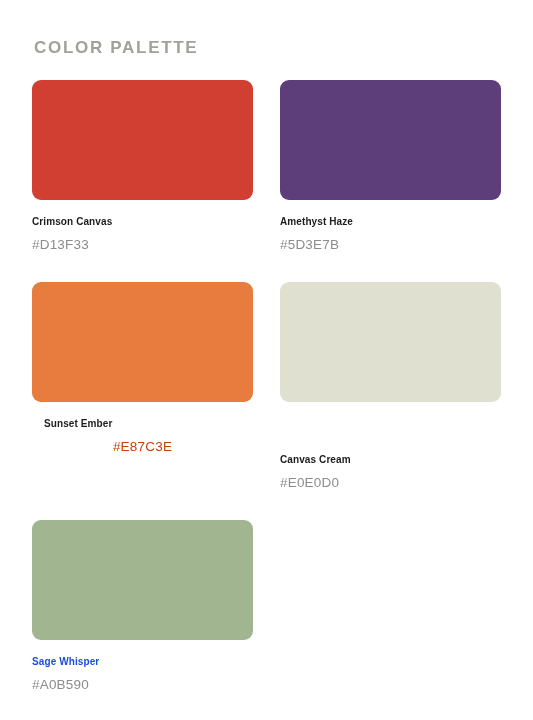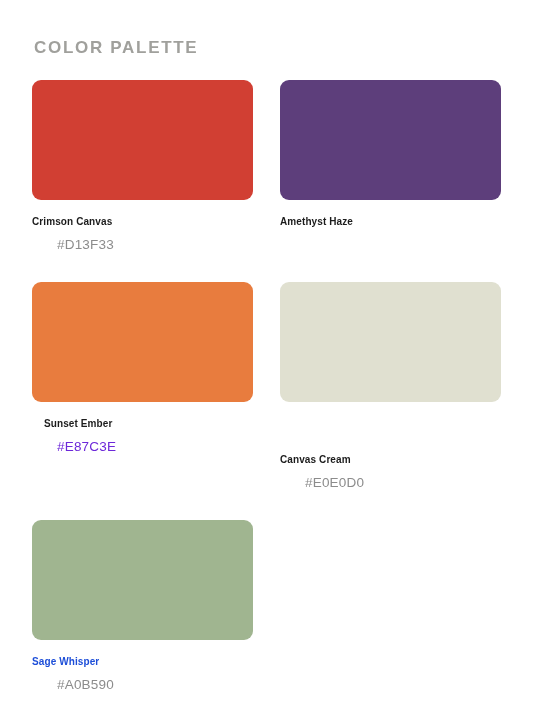--- a/index.html
+++ b/index.html
@@ -62,47 +62,47 @@
     letter-spacing: 0.1px;
   }
 
   .swatch-hex {
     font-size: 13.5px;
     font-weight: normal;
     color: #8c8c8c;
     margin-top: 5px;
     line-height: 17px;
     letter-spacing: 0.2px;
-    margin-left: 25px;
   }
 </style>
 </head>
 <body style="background: rgb(255, 255, 255);">
 
 <div class="page">
 
   <div class="palette-title" style="color: rgb(160, 160, 156);">COLOR PALETTE</div>
 
   <div class="swatch-grid">
 
     <div class="swatch-card">
       <div class="swatch-chip" style="background-color: rgb(209, 63, 51);"></div>
       <div class="swatch-name" style="color: rgb(28, 28, 28);">Crimson Canvas</div>
       <div class="swatch-hex" style="color: rgb(140, 140, 140);">#D13F33</div>
     </div>
 
     <div class="swatch-card">
       <div class="swatch-chip" style="background-color: rgb(93, 62, 123);"></div>
       <div class="swatch-name" style="color: rgb(28, 28, 28);">Amethyst Haze</div>
+      <div class="swatch-hex" style="color: rgb(140, 140, 140);">#5D3E7B</div>
     </div>
 
     <div class="swatch-card">
       <div class="swatch-chip" style="background-color: rgb(232, 124, 62);"></div>
       <div class="swatch-name" style="color: rgb(28, 28, 28); margin-left: 12px;">Sunset Ember</div>
-      <div class="swatch-hex" style="color: #6d28d9;">#E87C3E</div>
+      <div class="swatch-hex" style="color: #c2410c; text-align: center;">#E87C3E</div>
     </div>
 
 
     <div class="swatch-card">
       <div class="swatch-chip" style="background-color: rgb(224, 224, 208);"></div>
       <div class="swatch-name" style="color: rgb(28, 28, 28); margin-top: 48px;">Canvas Cream</div>
       <div class="swatch-hex" style="color: rgb(140, 140, 140);">#E0E0D0</div>
     </div>
 
     <div class="swatch-card">

